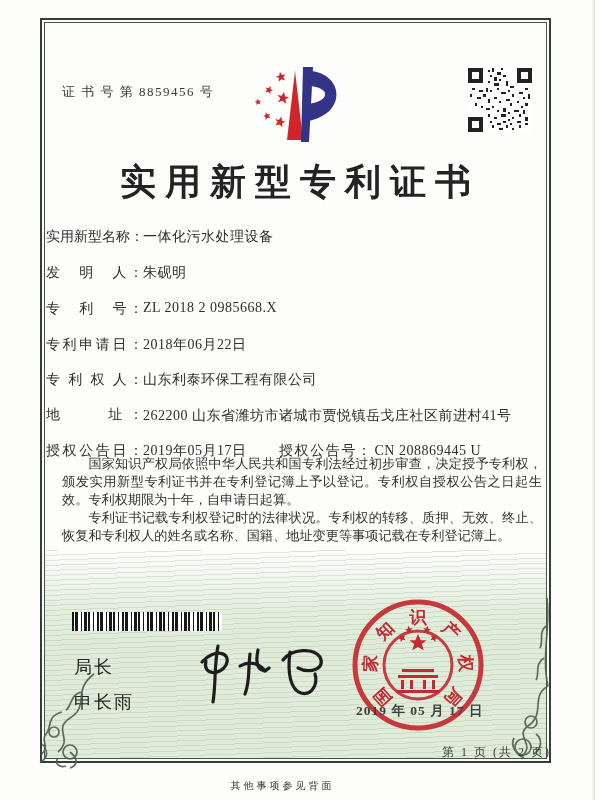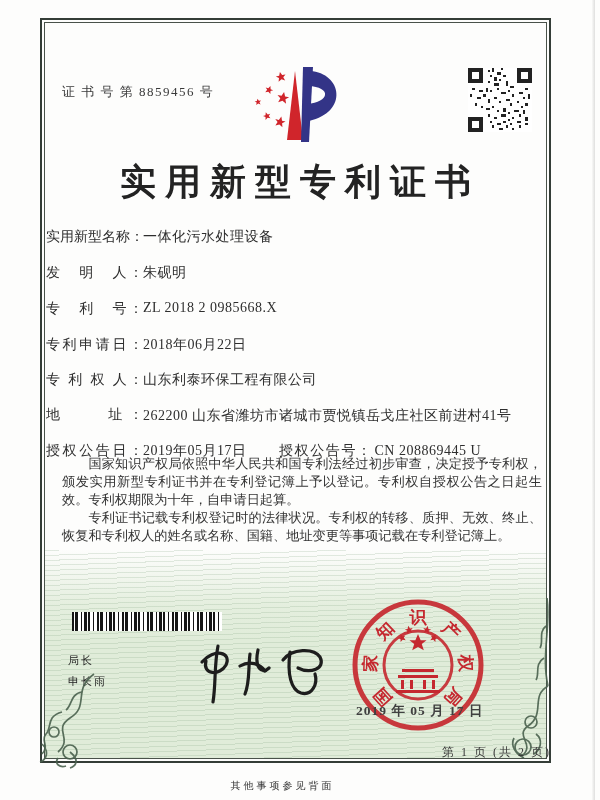--- a/index.html
+++ b/index.html
@@ -36,21 +36,21 @@
   .val-wrap { display:inline-block; width:392px; white-space:normal; vertical-align:top; line-height:1.45; }
   .val-fixed { display:inline-block; width:136px; }
   .paras { position:absolute; left:62px; top:447px; width:480px;
     font-size:13.2px; line-height:1.37; text-align:justify; color:#333;margin-top:8px; }
   .paras p { text-indent:2em; }
   .barcode { position:absolute; left:72px; top:612px; width:150px; height:19px;
     background:repeating-linear-gradient(90deg,
       #161616 0 2px, #fff 2px 3px, #161616 3px 6px, #fff 6px 9px,
       #161616 9px 10px, #fff 10px 12px, #161616 12px 15px, #fff 15px 16px,
       #161616 16px 18px, #fff 18px 21px, #161616 21px 22px, #fff 22px 25px); }
-  .signer { position:absolute; left:68px; top:650px; font-size:11px; line-height:1.95; letter-spacing:2px; color:#222; }
+  .signer { position:absolute; left:74px; top:650px; font-size:18px; line-height:1.95; letter-spacing:2px; color:#222; }
   .signature { position:absolute; left:188px; top:630px; width:150px; height:82px; }
   .seal { position:absolute; left:346px; top:595px; width:144px; height:150px; }
   .seal-date { position:absolute; left:356px; top:702px; font-size:13.5px; letter-spacing:1px;
     color:#404040; font-weight:bold; }
   .corner-bl { position:absolute; left:30px; top:672px; width:72px; height:98px; }
   .corner-br { position:absolute; left:500px; top:598px; width:58px; height:168px; }
   .page-no { position:absolute; left:40px; top:744px; width:511px; text-align:right;
     font-size:12px; letter-spacing:2px; color:#3a3a3a; }
   .back-note { position:absolute; left:0; top:779px; width:565px; text-align:center;
     font-size:10px; letter-spacing:3px; color:#333; }

